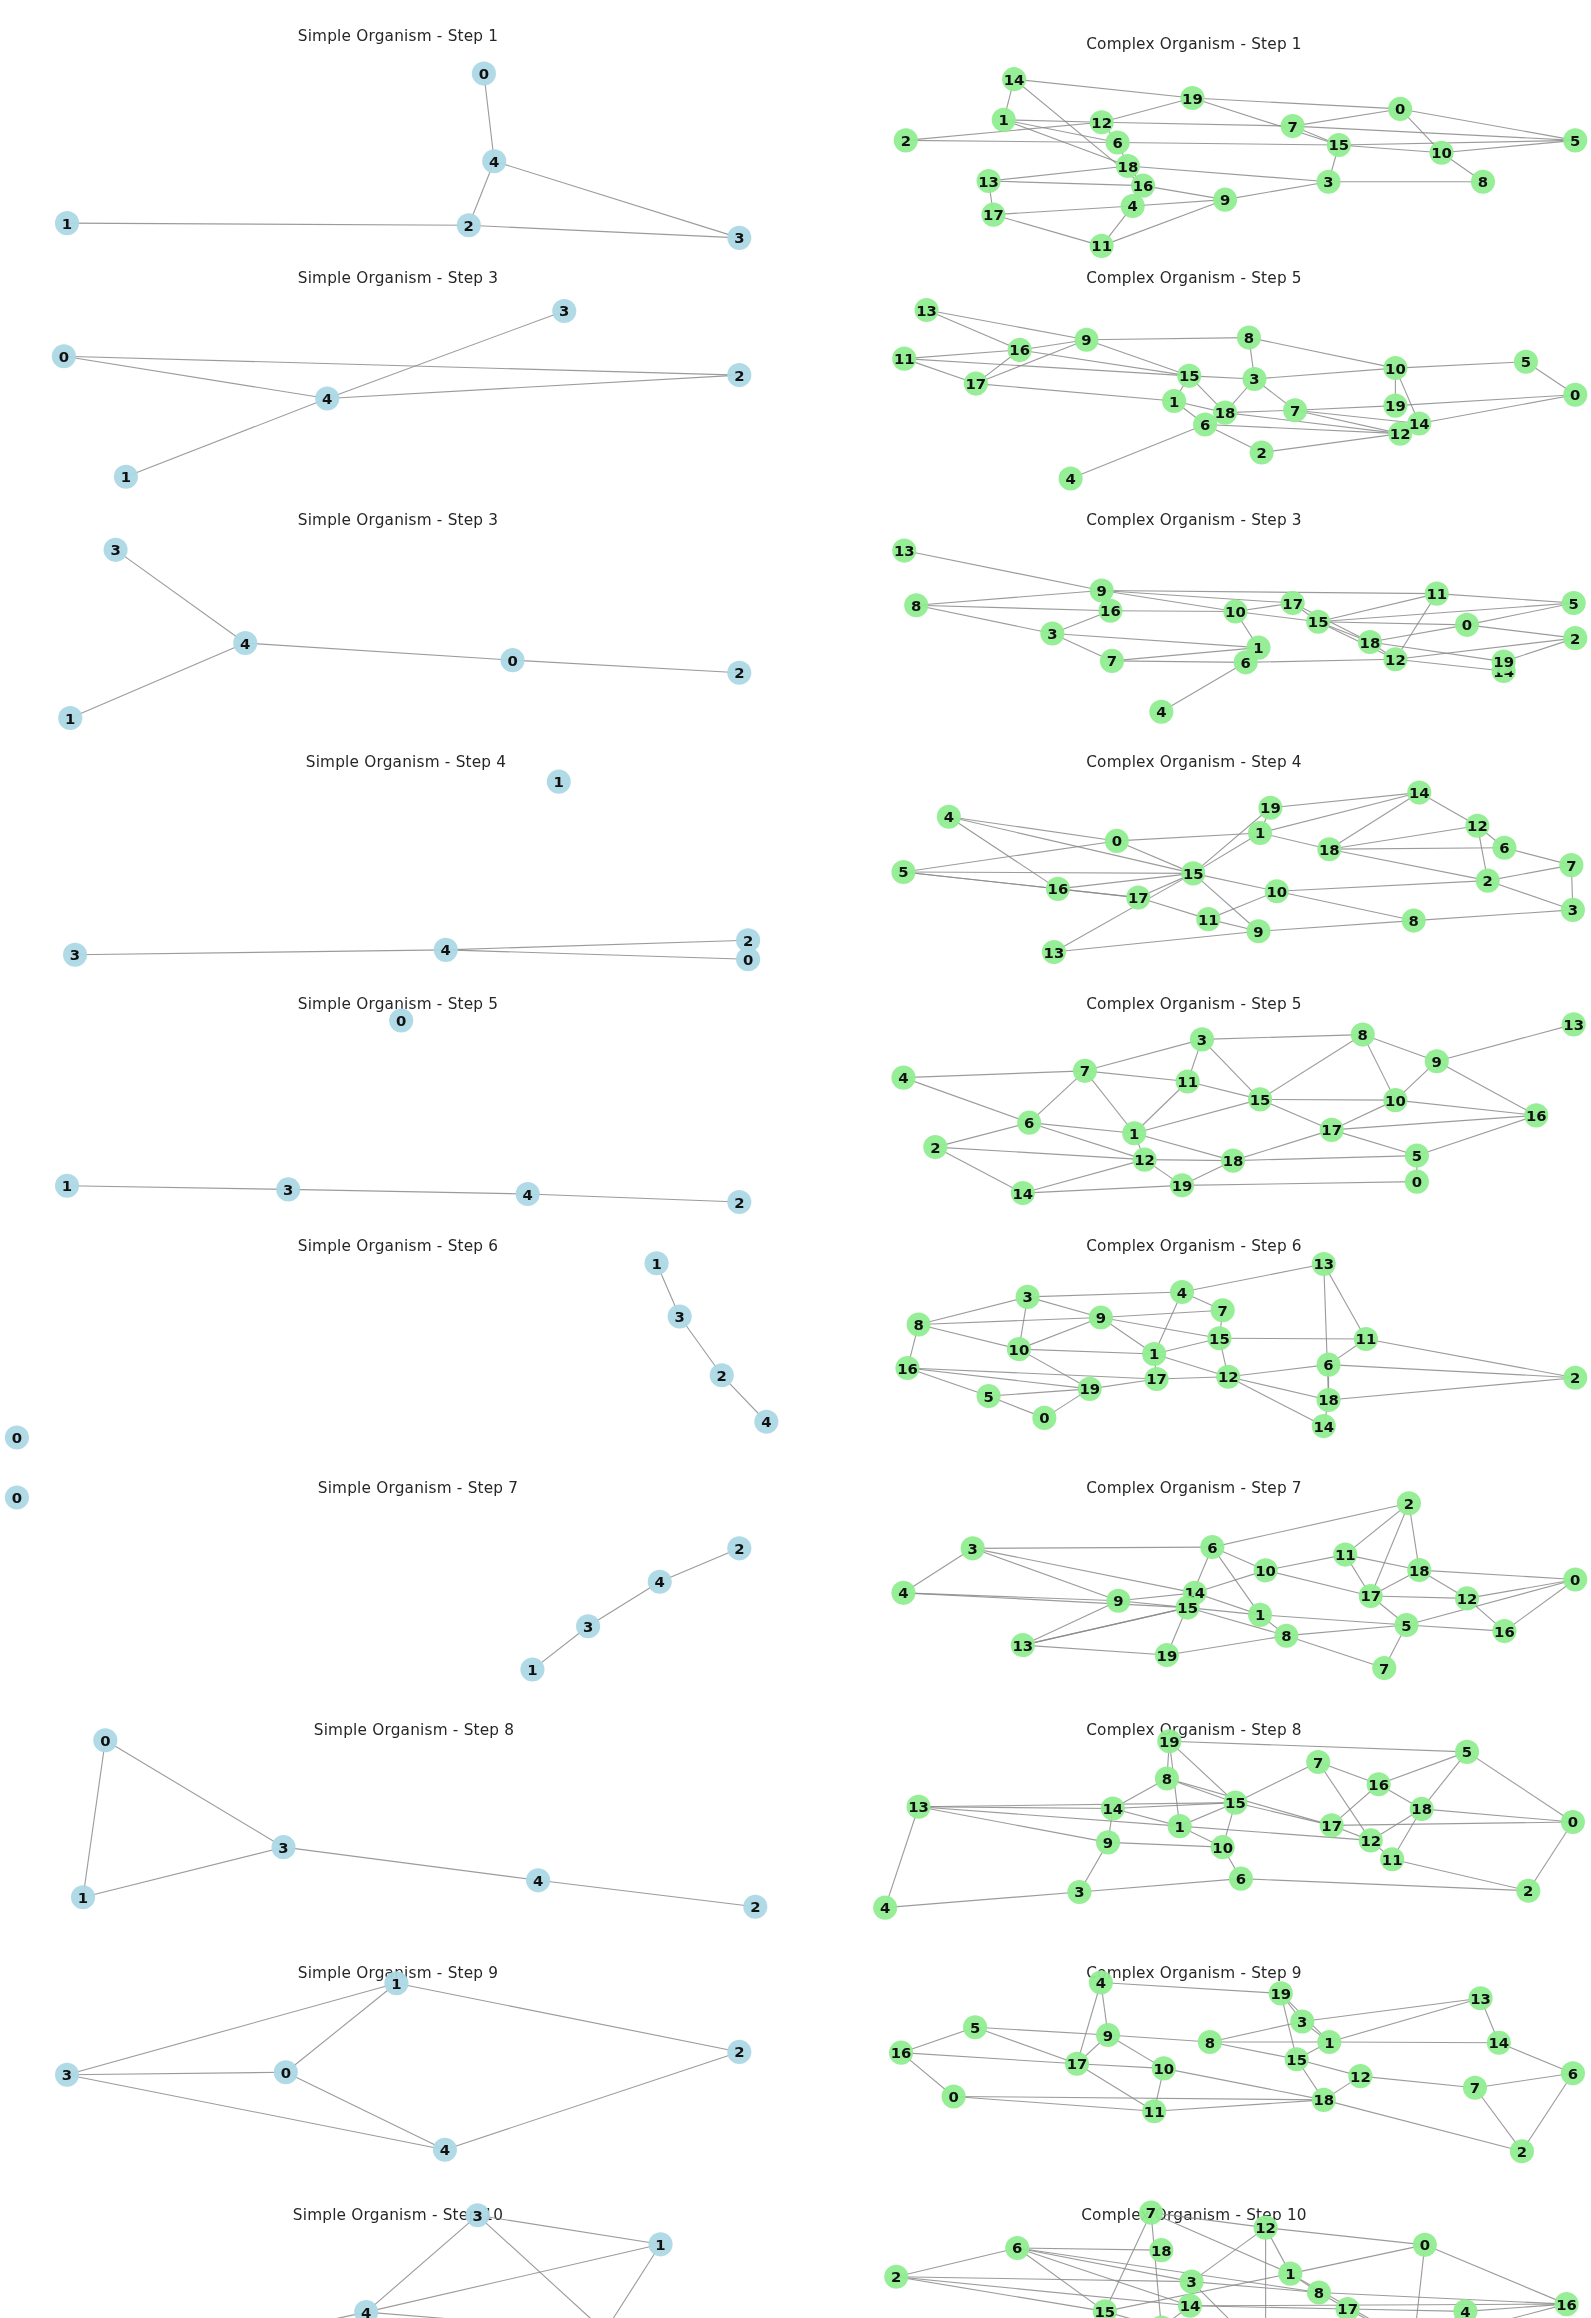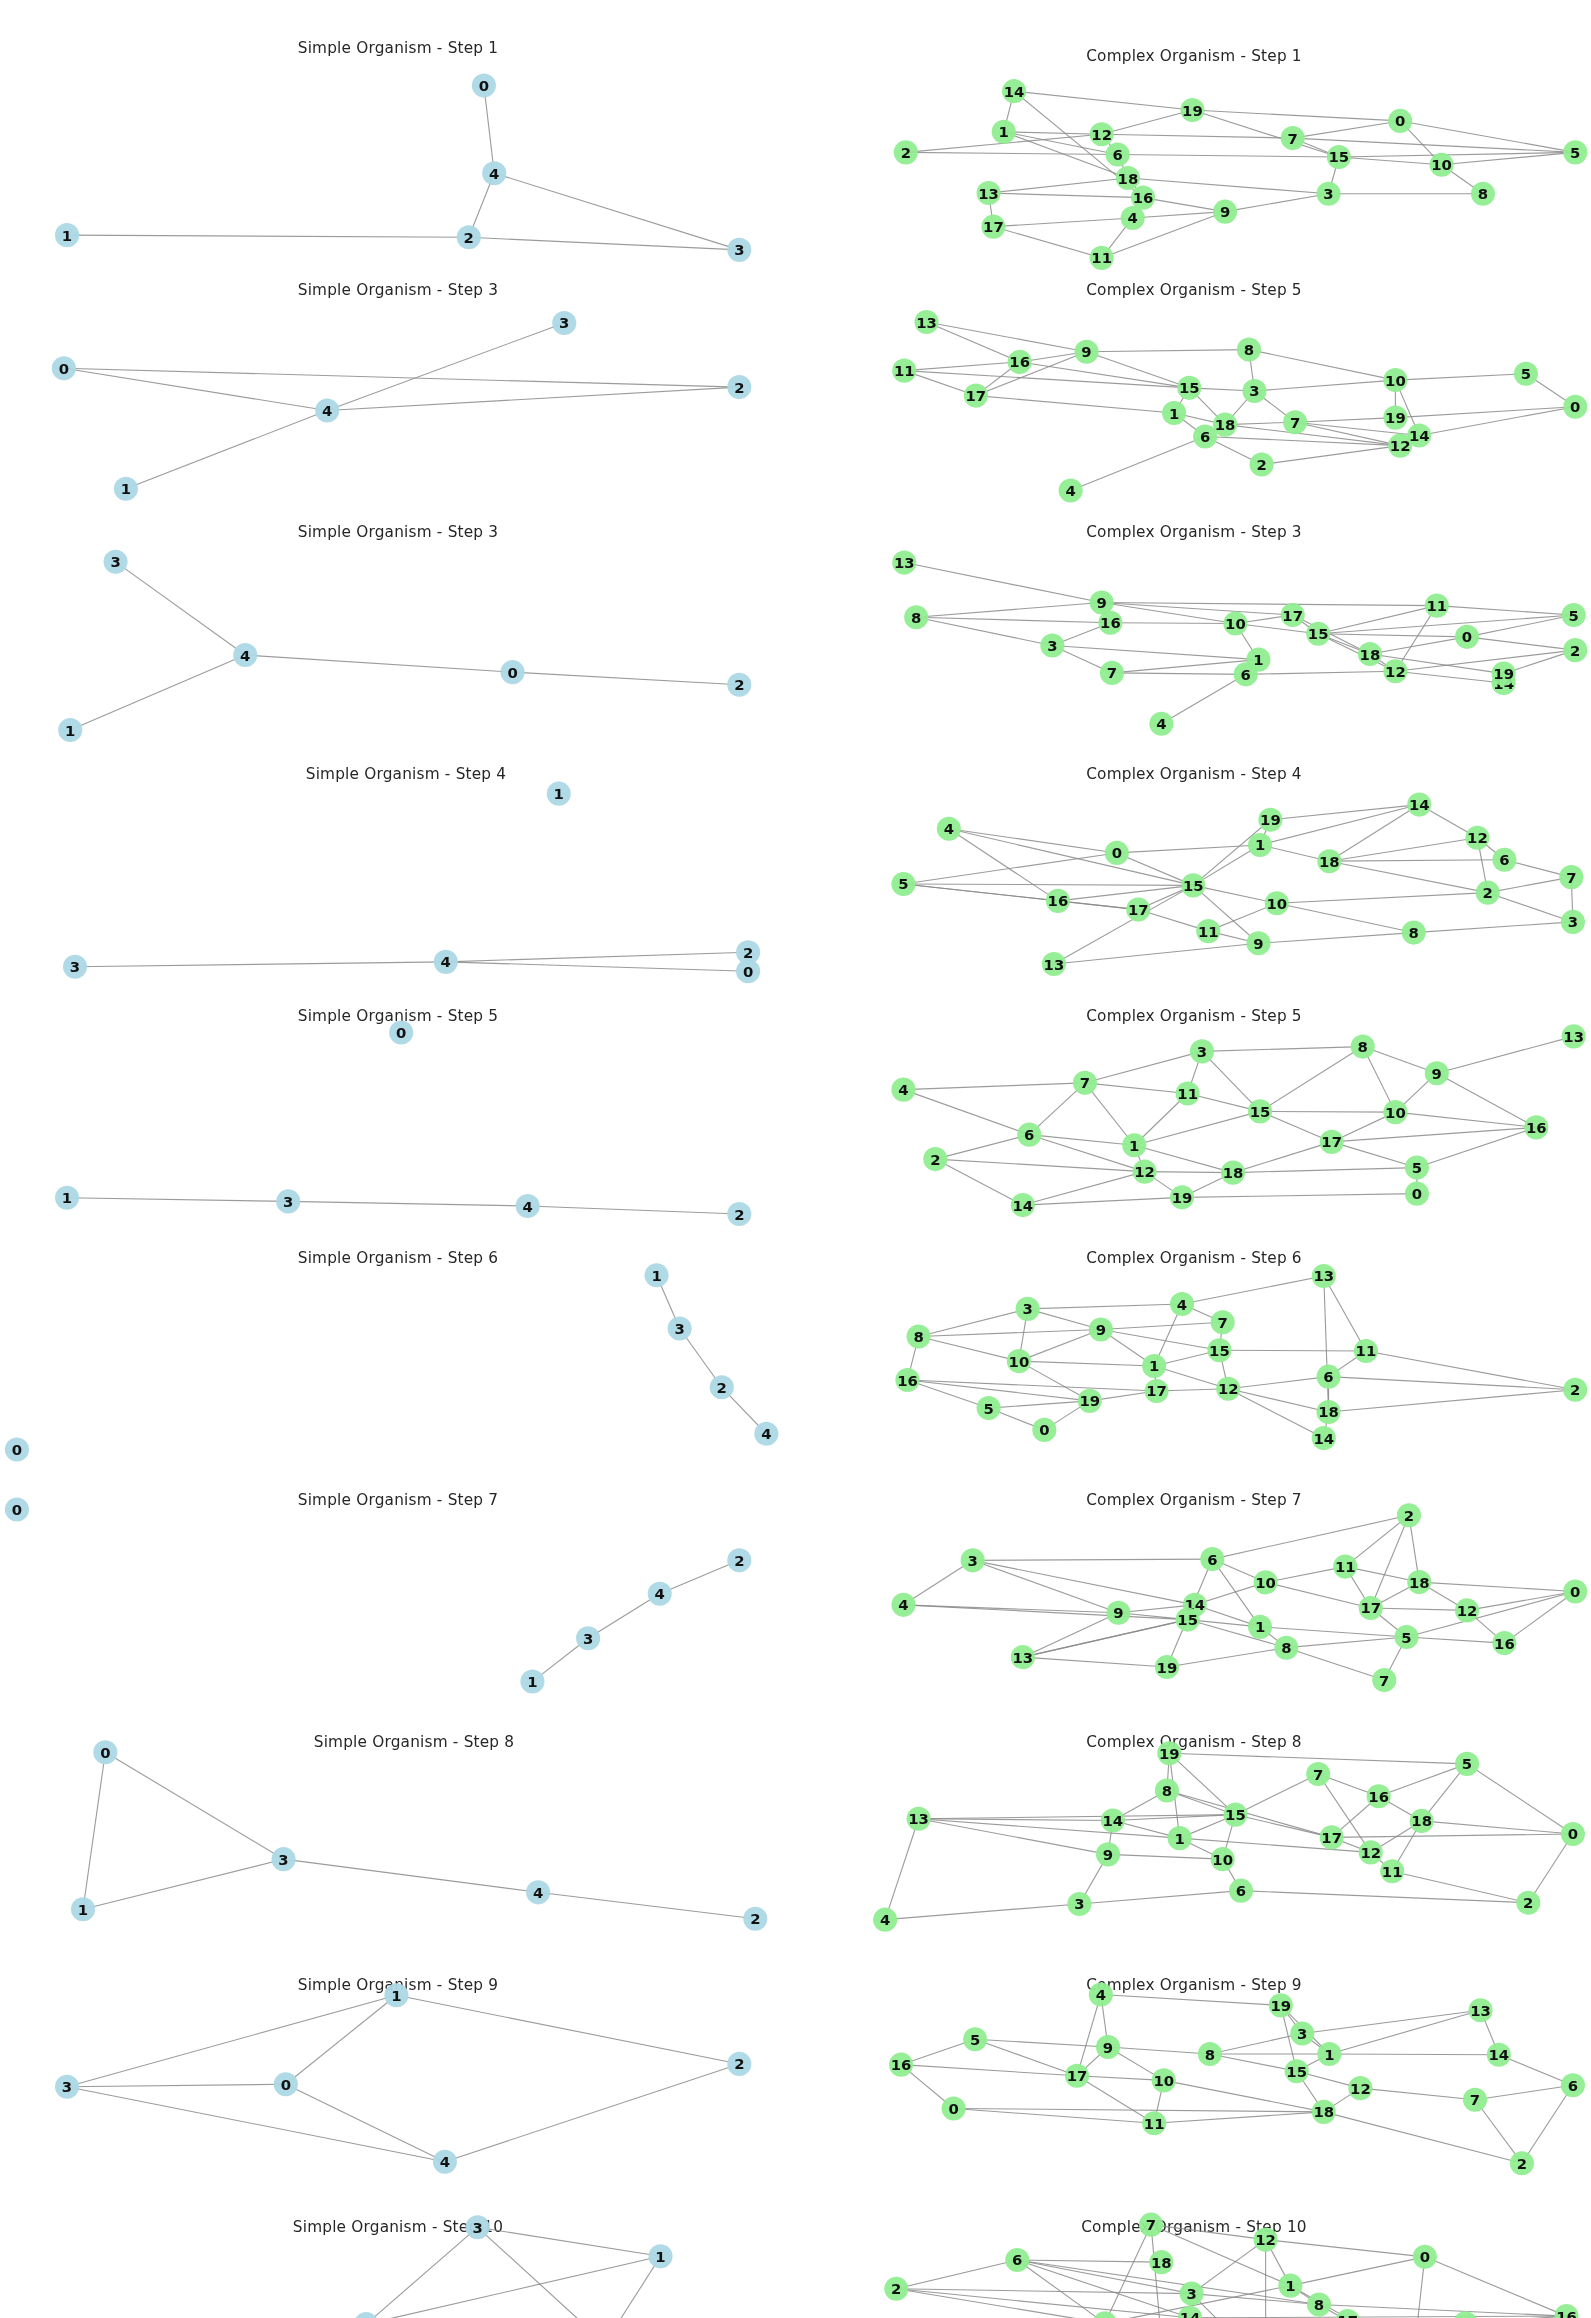--- a/index.html
+++ b/index.html
@@ -1,18 +1,18 @@
 <!DOCTYPE html>
 <html style="font-size:7.4px"><head>
 <meta charset="utf-8">
 <style>
   html,body{margin:0;padding:0;background:#ffffff;}
   body{font-family:"DejaVu Sans", sans-serif; width:1592px; height:2422px; position:relative;}
   #figure{position:absolute; left:0; top:0; width:1592px; height:2422px; background:#ffffff;}
-  .cell{position:absolute; overflow:visible;margin-top:12px;}
+  .cell{position:absolute; overflow:visible;}
   .cell .title{position:absolute; left:0; top:27px; width:100%; text-align:center;
     font-size:15.3px; color:#262626; letter-spacing:0.2px;}
   .cell svg{position:absolute; left:0; top:0; overflow:visible;}
   .edge{stroke:#8a8a8a; stroke-width:2.4; stroke-opacity:0.85; fill:none;}
   .node{fill-opacity:0.95;}
   .node-label{font-family:"DejaVu Sans", sans-serif; font-size:32px; font-weight:bold;
     fill:#111111; text-anchor:middle; dominant-baseline:central;}
 </style>
 </head>
 <body>
@@ -631,21 +631,21 @@
         <circle cx="240.4" cy="340.9" r="26" class="node" fill="#90ee90"></circle>
         <text x="240.4" y="340.9" class="node-label">16</text>
         <circle cx="777.8" cy="364.4" r="26" class="node" fill="#90ee90"></circle>
         <text x="777.8" y="364.4" class="node-label">17</text>
         <circle cx="1148.7" cy="409.8" r="26" class="node" fill="#90ee90"></circle>
         <text x="1148.7" y="409.8" class="node-label">18</text>
         <circle cx="633.6" cy="385.8" r="26" class="node" fill="#90ee90"></circle>
         <text x="633.6" y="385.8" class="node-label">19</text>
       </svg>
     </div>
-    <div class="cell" style="left: 0px; top: 1452px; width: 796px; height: 242px;">
+    <div class="cell" style="left: 0px; top: 1452px; width: 796px; height: 242px; padding-left: 40px;">
       <div class="title">Simple Organism - Step 7</div>
       <svg width="796" height="242" viewBox="0 0 1716 522">
         <line x1="1594.2" y1="207.8" x2="1422.6" y2="279.8" class="edge"></line>
         <line x1="1422.6" y1="279.8" x2="1268.1" y2="375.8" class="edge"></line>
         <line x1="1268.1" y1="375.8" x2="1148.0" y2="469.3" class="edge"></line>
         <circle cx="36.0" cy="98.1" r="26" class="node" fill="#add8e6"></circle>
         <text x="36.0" y="98.1" class="node-label">0</text>
         <circle cx="1148.0" cy="469.3" r="26" class="node" fill="#add8e6"></circle>
         <text x="1148.0" y="469.3" class="node-label">1</text>
         <circle cx="1594.2" cy="207.8" r="26" class="node" fill="#add8e6"></circle>

